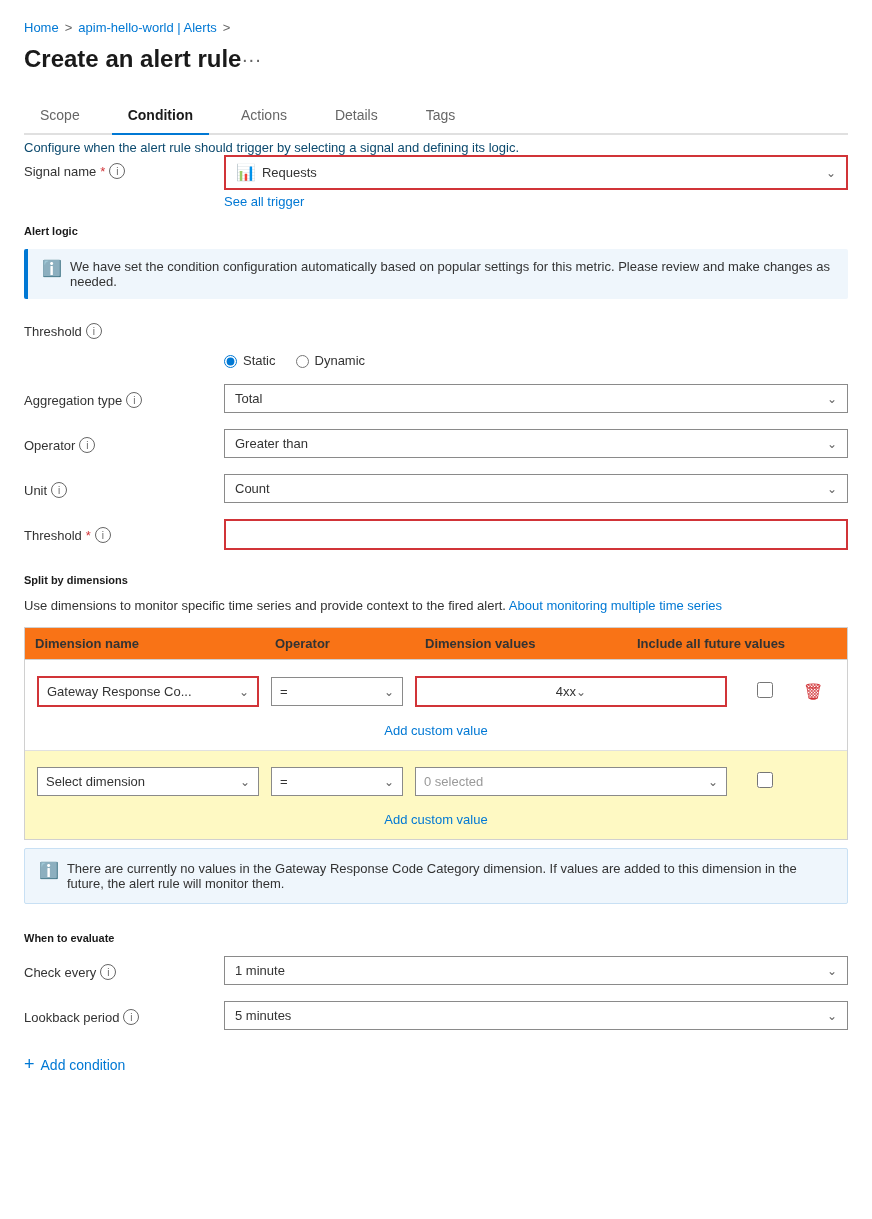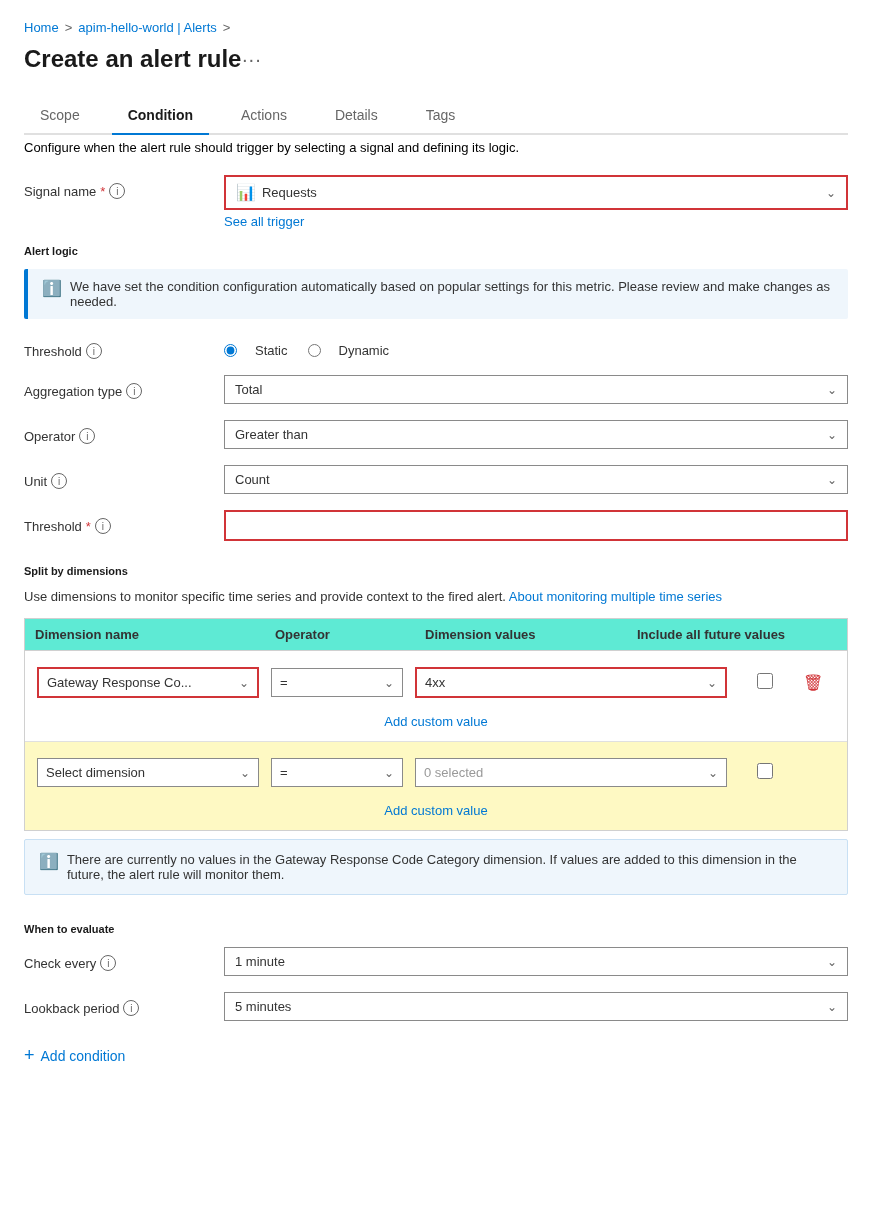--- a/index.html
+++ b/index.html
@@ -10,21 +10,21 @@
     .breadcrumb a { color: #0078d4; text-decoration: none; }
 
     .page-title { display: flex; align-items: center; margin-bottom: 24px; }
     .page-title h1 { font-size: 24px; font-weight: 600; color: #1a1a1a; }
     .page-title .ellipsis { color: #666; font-size: 20px; cursor: pointer; }
 
     .tabs { display: flex; gap: 16px; border-bottom: 2px solid #e0e0e0; margin-bottom: 5px; }
     .tab { padding: 10px 16px; cursor: pointer; font-size: 14px; color: #666; border-bottom: 2px solid transparent; margin-bottom: -2px; }
     .tab.active { color: #1a1a1a; font-weight: 600; border-bottom: 2px solid #0078d4; }
 
-    .description { font-size: 13px; color: #000000; margin-bottom: 20px; }
+    .description { font-size: 13px; color: #0c4a6e; }
 
     .form-row { display: flex; align-items: flex-start; margin-bottom: 16px; }
     .form-label { width: 200px; min-width: 200px; font-size: 13px; color: #333; display: flex; align-items: center; gap: 4px; padding-top: 8px; }
     .form-control { flex: 1; }
 
     .select-box { display: flex; align-items: center; justify-content: space-between; border: 1px solid #8a8a8a; padding: 6px 10px; cursor: pointer; background: #fff; width: 100%; font-size: 13px; }
     .select-box.red-border { border: 2px solid #d13438; }
 
     .signal-select { display: flex; align-items: center; gap: 6px; }
     .signal-icon { font-size: 16px; }
@@ -32,31 +32,31 @@
     .info-icon { width: 16px; height: 16px; border-radius: 50%; border: 1px solid #666; display: inline-flex; align-items: center; justify-content: center; font-size: 10px; color: #666; cursor: pointer; flex-shrink: 0; }
 
     .see-signals { color: #0078d4; font-size: 13px; text-decoration: none; cursor: pointer; display: block; margin-top: 4px; }
 
     .section-title { font-size: 11px; font-weight: 600; color: #1a1a1a; margin-bottom: 12px; margin-top: 8px; }
 
     .info-box { display: flex; gap: 8px; background: #eff6fc; border-left: 4px solid #0078d4; padding: 10px 14px; margin-bottom: 16px; font-size: 13px; color: #333; border-radius: 2px; }
     .info-box-icon { color: #0078d4; font-size: 16px; flex-shrink: 0; }
 
     .radio-group { display: flex; align-items: center; gap: 20px; padding-top: 8px; }
-    .radio-label { display: flex; align-items: center; gap: 18px; cursor: pointer; font-size: 13px; }
+    .radio-label { display: flex; align-items: flex-end; gap: 6px; cursor: pointer; font-size: 13px; margin-top: 30px; }
     .radio-label input[type="radio"] { accent-color: #0078d4; }
 
     .threshold-input { border: 2px solid #d13438; padding: 6px 10px; width: 100%; font-size: 13px; outline: none; }
 
     .split-section { margin-top: 24px; }
     .split-description { font-size: 13px; color: #333; margin-bottom: 14px; }
     .split-description a { color: #0078d4; text-decoration: none; }
 
     .dimensions-table { border: 1px solid #d0d0d0; margin-bottom: 0; }
-    .dimensions-header { display: grid; grid-template-columns: 240px 150px 1fr 180px 40px; background: #5eead4; border-bottom: 1px solid #d0d0d0; }
+    .dimensions-header { display: grid; grid-template-columns: 240px 150px 1fr 180px 40px; background: #f97316; border-bottom: 1px solid #d0d0d0; }
     .dim-header-cell { padding: 8px 10px; font-size: 13px; font-weight: 600; color: #333; }
     .dim-cell { padding: 8px 4px; }
     .dim-select { display: flex; align-items: center; justify-content: space-between; border: 1px solid #8a8a8a; padding: 6px 8px; background: #fff; cursor: pointer; font-size: 13px; width: 100%; }
     .dim-select.red-bordered { border: 2px solid #d13438; }
 
     .add-custom-value { color: #0078d4; font-size: 13px; cursor: pointer; text-align: center; padding: 4px; display: block; }
 
     .checkbox { width: 16px; height: 16px; border: 1px solid #666; background: #fff; cursor: pointer; }
 
     .delete-btn { color: #d13438; cursor: pointer; font-size: 16px; text-align: center; }
@@ -64,21 +64,21 @@
     .info-notice { display: flex; gap: 8px; background: #eff6fc; border: 1px solid #c8e0f4; padding: 12px 14px; margin-top: 8px; font-size: 13px; color: #333; border-radius: 2px; }
     .info-notice-icon { color: #0078d4; font-size: 16px; flex-shrink: 0; }
 
     .when-evaluate { margin-top: 28px; }
 
     .add-condition { display: flex; align-items: center; gap: 6px; color: #0078d4; cursor: pointer; font-size: 14px; margin-top: 24px; }
     .add-condition-plus { font-size: 18px; font-weight: 300; }
 
     .chevron { font-size: 12px; color: #666; }
 
-    .dim-values-select { display: flex; align-items: center; justify-content: space-between; border: 2px solid #d13438; padding: 6px 8px; background: #fff; cursor: pointer; font-size: 13px; width: 100%; }
+    .dim-values-select { display: flex; align-items: center; justify-content: center; border: 2px solid #d13438; padding: 6px 8px; background: #fff; cursor: pointer; font-size: 13px; width: 100%; }
   </style>
 </head>
 <body>
 
 <div class="breadcrumb">
   <a>Home</a>
   <span>&gt;</span>
   <a>apim-hello-world | Alerts</a>
   <span>&gt;</span>
 </div>

